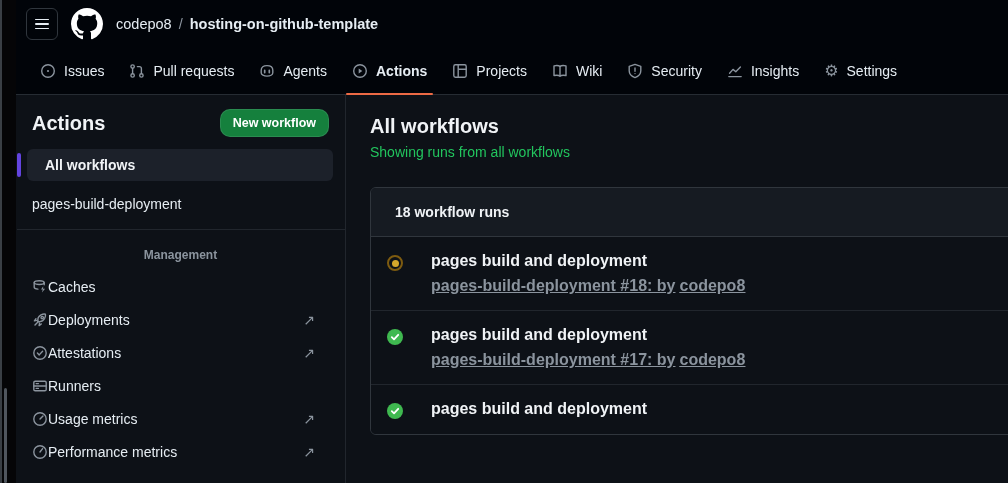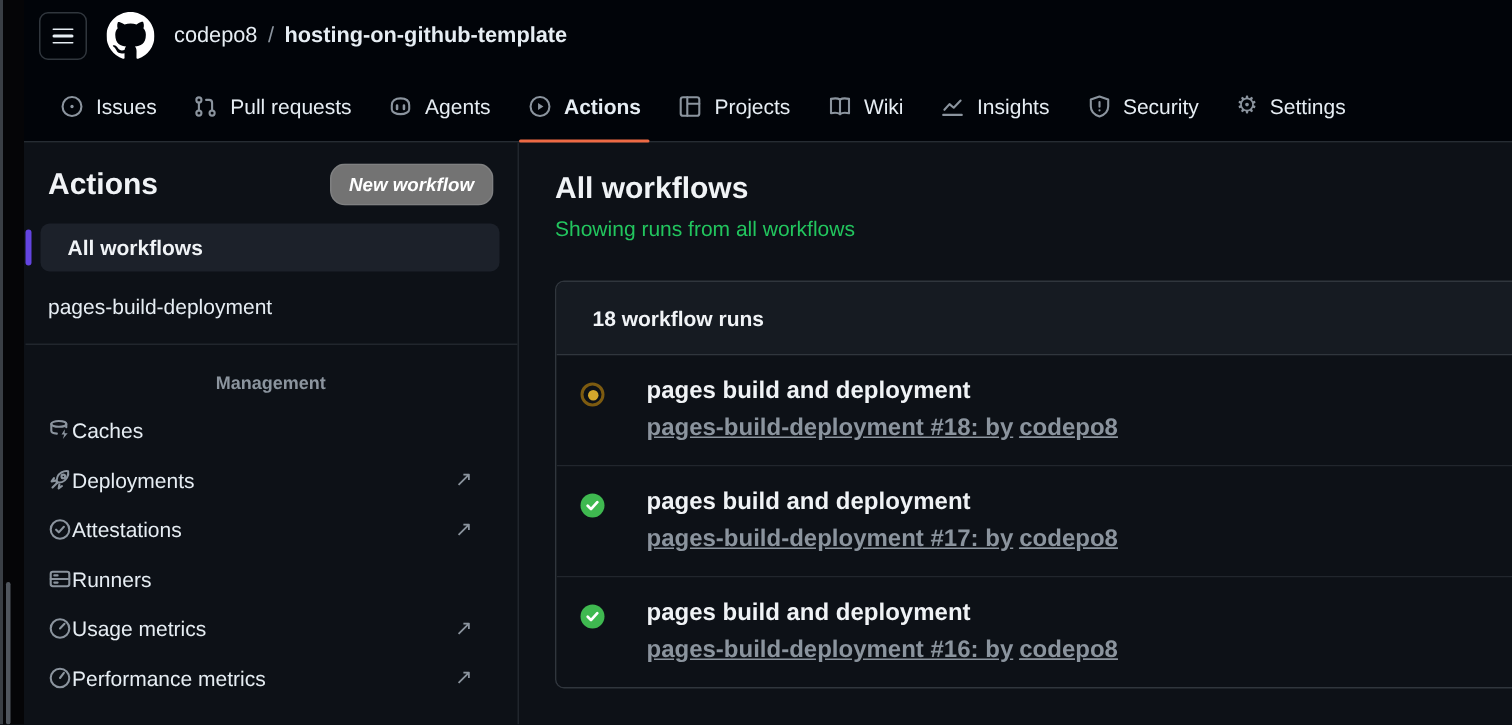--- a/index.html
+++ b/index.html
@@ -32,22 +32,22 @@
   .tab .ticon { display:flex; align-items:center; color:#8b949e; }
   .tab.active .tlabel { font-weight:700; }
   .tab.active::after { content:""; position:absolute; left:2px; right:2px; bottom:-1px; height:2.5px; background:#ed6a45; border-radius:3px; }
   .gear-glyph { font-size:16px; line-height:1; color:#8b949e; }
 
   
   .content { flex:1; display:flex; min-height:0; }
   .sidebar { width:330px; flex:none; border-right:1px solid #21262d; padding:14px 16px 0 16px; }
   .sidebar-head { display:flex; align-items:center; justify-content:space-between; margin-bottom:12px; }
   .sidebar-title { font-size:20px; font-weight:700; color:#f0f3f6; }
-  .btn-green { background:#737373; color:#fff; font-size:12.5px; font-weight:600; border:1px solid rgba(240,246,252,0.1);
-    border-radius:10px; padding:6px 12px; cursor:pointer; font-family:inherit;font-style:italic; }
+  .btn-green { background:#15803d; color:#fff; font-size:12.5px; font-weight:600; border:1px solid rgba(240,246,252,0.1);
+    border-radius:10px; padding:6px 12px; cursor:pointer; font-family:inherit; }
 
   .wf-selected { position:relative; background:#1c212a; border-radius:6px; margin:0 -4px 0 -5px; padding:8px 18px; font-size:14px; font-weight:700; color:#f0f3f6; cursor:pointer; }
   .wf-selected .accent { position:absolute; left:-10px; top:4px; bottom:4px; width:4px; background:#6344e0; border-radius:3px; }
   .wf-item { padding:15px 0; font-size:14px; color:#e6edf3; cursor:pointer; }
   .sidebar-divider { border:none; border-top:1px solid #21262d; margin:2px -16px 0 -15px; }
 
   .mgmt-heading { margin-top:18px; font-size:12px; font-weight:700; color:#8b949e;text-align:center; }
   .mgmt-list { margin-top:8px; }
   .mgmt-item { display:flex; align-items:center; height:33px; cursor:pointer; font-size:14px; color:#e6edf3; }
   .mgmt-item .micon { width:16px; height:16px; color:#8b949e; flex:none; display:flex; align-items:center; }
@@ -156,35 +156,35 @@
         <svg class="oi" width="16" height="16" viewBox="0 0 16 16">
             <path d="M8 3.4C6.6 2.4 4.4 2.4 2 2.9v9.6c2.4-.5 4.6-.5 6 .6 1.4-1.1 3.6-1.1 6-.6V2.9c-2.4-.5-4.6-.5-6 .5Z"></path>
             <path d="M8 3.4v9.7"></path>
           </svg>
       </span>
         <span class="tlabel">Wiki</span>
     </div>
     <div class="tab">
       <span class="ticon">
         <svg class="oi" width="16" height="16" viewBox="0 0 16 16">
-            <path d="M1.8 13.6h12.4"></path>
-            <path d="M2.6 10.2 6 6.4l2.8 2.4 4.6-4.8"></path>
-          </svg>
-      </span>
-        <span class="tlabel">Insights</span>
-    </div>
-    <div class="tab">
-      <span class="ticon">
-        <svg class="oi" width="16" height="16" viewBox="0 0 16 16">
             <path d="M8 1.4 13.8 3.4v4.4c0 3.4-2.4 5.7-5.8 6.8-3.4-1.1-5.8-3.4-5.8-6.8V3.4Z"></path>
             <path d="M8 5v3.2"></path>
             <circle cx="8" cy="10.6" r=".7" fill="#8b949e" stroke="none"></circle>
           </svg>
       </span>
         <span class="tlabel">Security</span>
+    </div>
+    <div class="tab">
+      <span class="ticon">
+        <svg class="oi" width="16" height="16" viewBox="0 0 16 16">
+            <path d="M1.8 13.6h12.4"></path>
+            <path d="M2.6 10.2 6 6.4l2.8 2.4 4.6-4.8"></path>
+          </svg>
+      </span>
+        <span class="tlabel">Insights</span>
     </div>
     <div class="tab">
       <span class="ticon gear-glyph">⚙</span>
       <span class="tlabel">Settings</span>
     </div>
   </div>
 
   <div class="content">
 
     <div class="sidebar">
@@ -298,21 +298,20 @@
         </div>
 
         <div class="run-row">
           <span class="status success">
             <svg width="10" height="10" viewBox="0 0 10 10">
                 <path d="M1.8 5.2 4 7.4 8.2 2.8" fill="none" stroke="#ffffff" stroke-width="1.8" stroke-linecap="round" stroke-linejoin="round"></path>
               </svg>
           </span>
           <div class="run-info">
             <div class="run-title">pages build and deployment</div>
-            <div class="run-meta"><span>pages-build-deployment #16: by</span><span class="actor">codepo8</span></div>
           </div>
         </div>
 
       </div>
     </div>
 
   </div>
 </div>
 
 </body></html>

